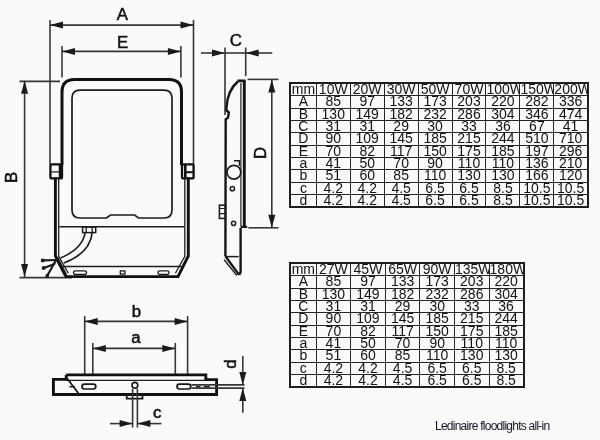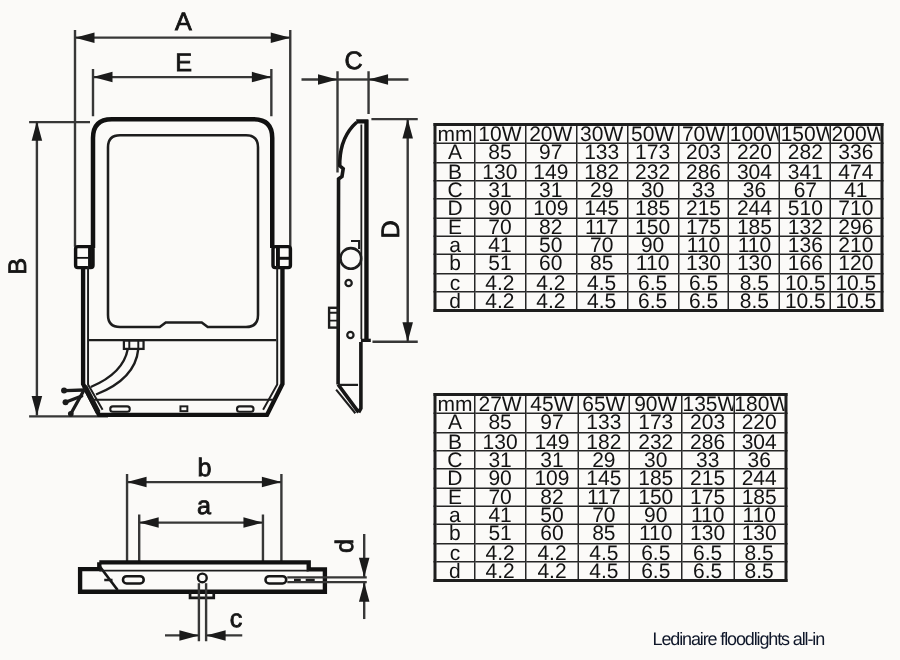--- a/index.html
+++ b/index.html
@@ -261,21 +261,21 @@
           <td>336</td>
         </tr>
   <tr>
           <td>B</td>
           <td>130</td>
           <td>149</td>
           <td>182</td>
           <td>232</td>
           <td>286</td>
           <td>304</td>
-          <td>341</td>
+          <td>346</td>
           <td>474</td>
         </tr>
   <tr>
           <td>C</td>
           <td>31</td>
           <td>31</td>
           <td>29</td>
           <td>30</td>
           <td>33</td>
           <td>36</td>
@@ -294,21 +294,21 @@
           <td>710</td>
         </tr>
   <tr>
           <td>E</td>
           <td>70</td>
           <td>82</td>
           <td>117</td>
           <td>150</td>
           <td>175</td>
           <td>185</td>
-          <td>132</td>
+          <td>197</td>
           <td>296</td>
         </tr>
   <tr>
           <td>a</td>
           <td>41</td>
           <td>50</td>
           <td>70</td>
           <td>90</td>
           <td>110</td>
           <td>110</td>

